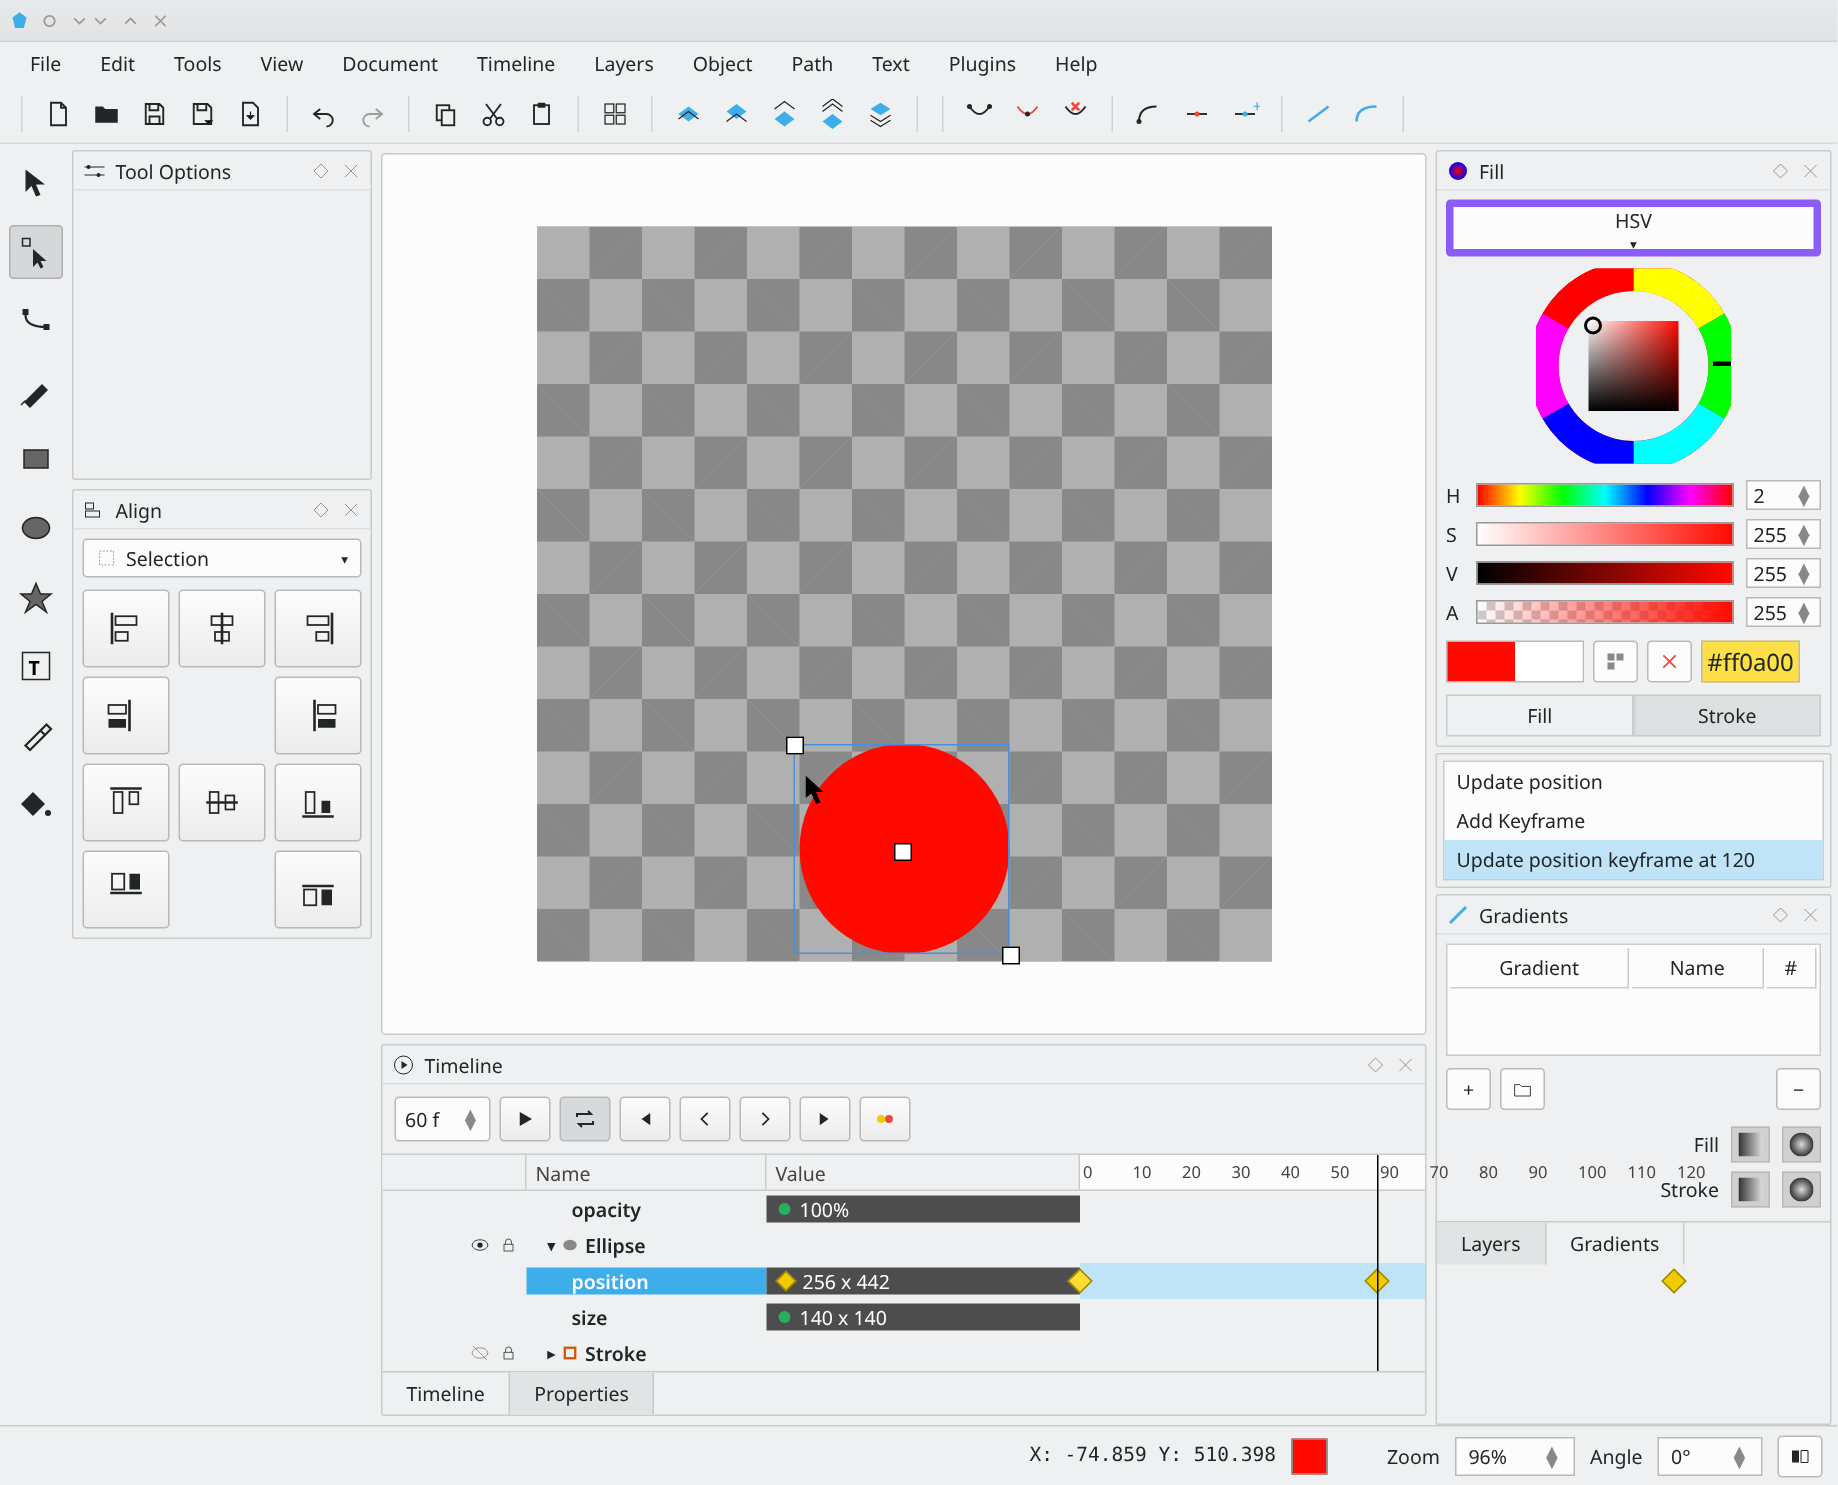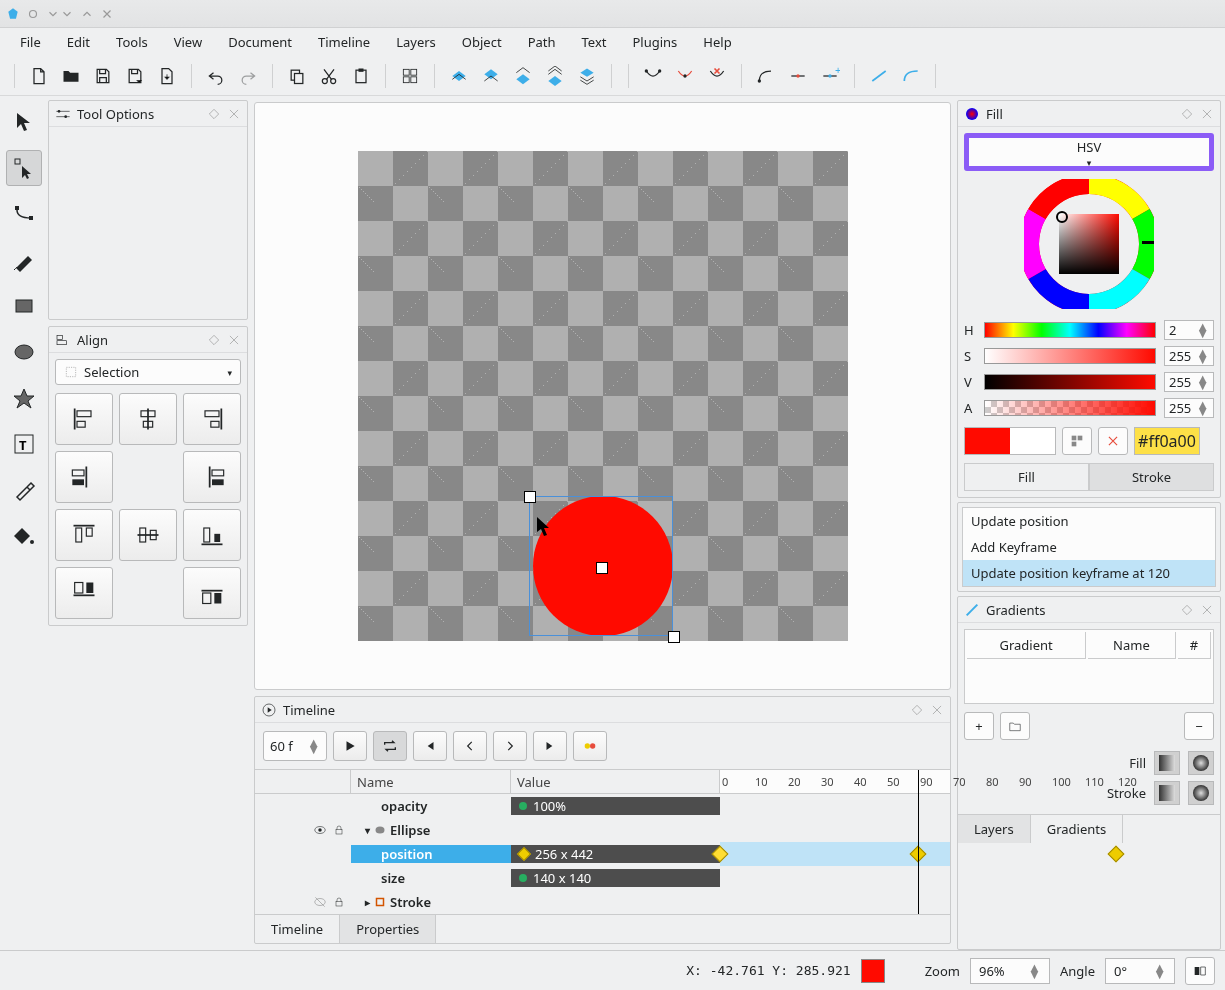--- a/index.html
+++ b/index.html
@@ -869,21 +869,21 @@
       <div class="tabs">
         <div class="tab active">Layers</div>
         <div class="tab">Gradients</div>
       </div>
     </div>
   </div>
 </div>
 
 <div class="statusbar">
   <div class="spacer"></div>
-  <span style="font-family:monospace;">X:  -42.761 Y:  285.921</span>
+  <span style="font-family:monospace;">X:  -74.859 Y:  510.398</span>
   <div style="width:24px;height:24px;background:#ff0a00;border:1px solid #888;"></div>
   <div style="width:20px;"></div>
   <span>Zoom</span>
   <div class="stat-field" style="width:80px;">
       <span>96%</span>
       <span class="spinner-arrows" style="margin-left:auto;">
         <span>▲</span>
         <span>▼</span>
       </span>
     </div>

